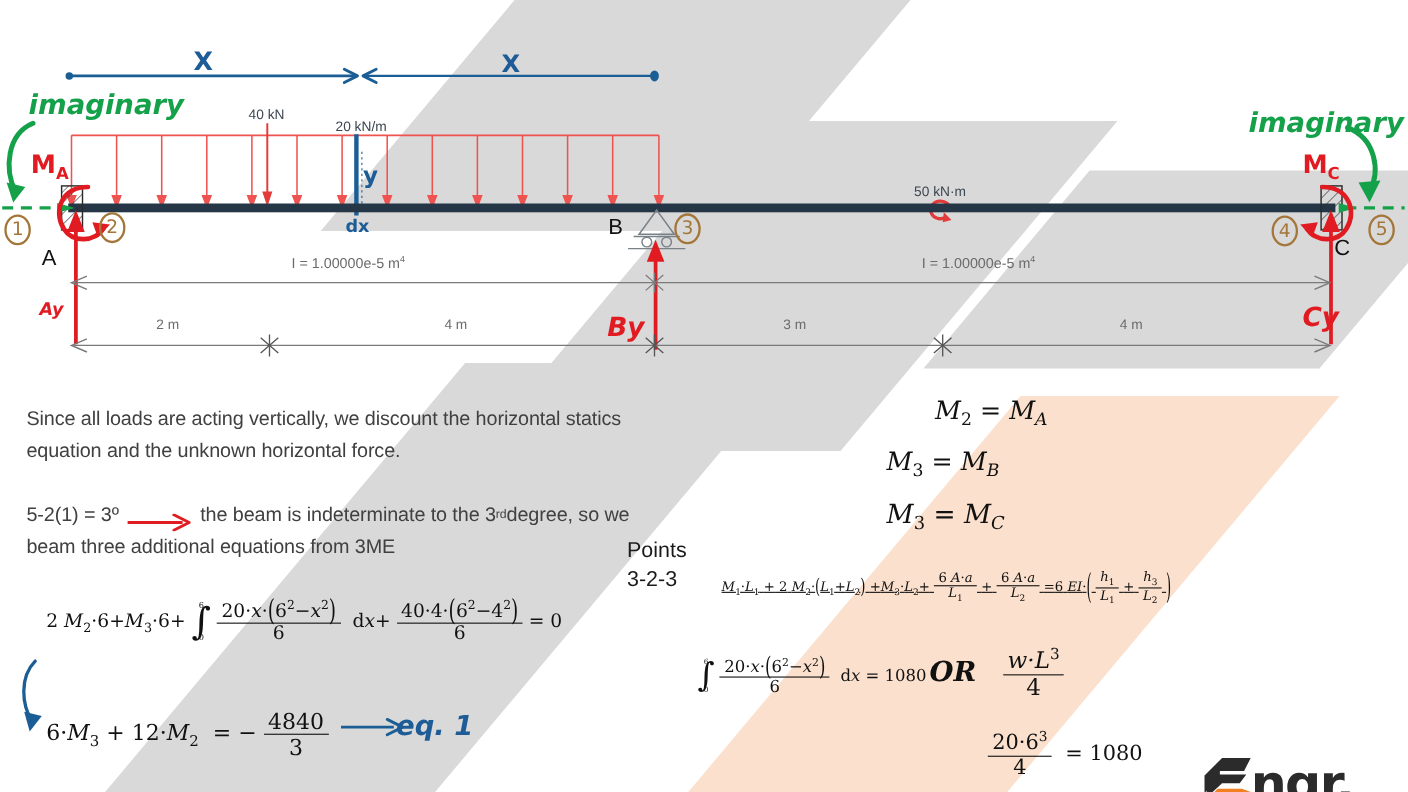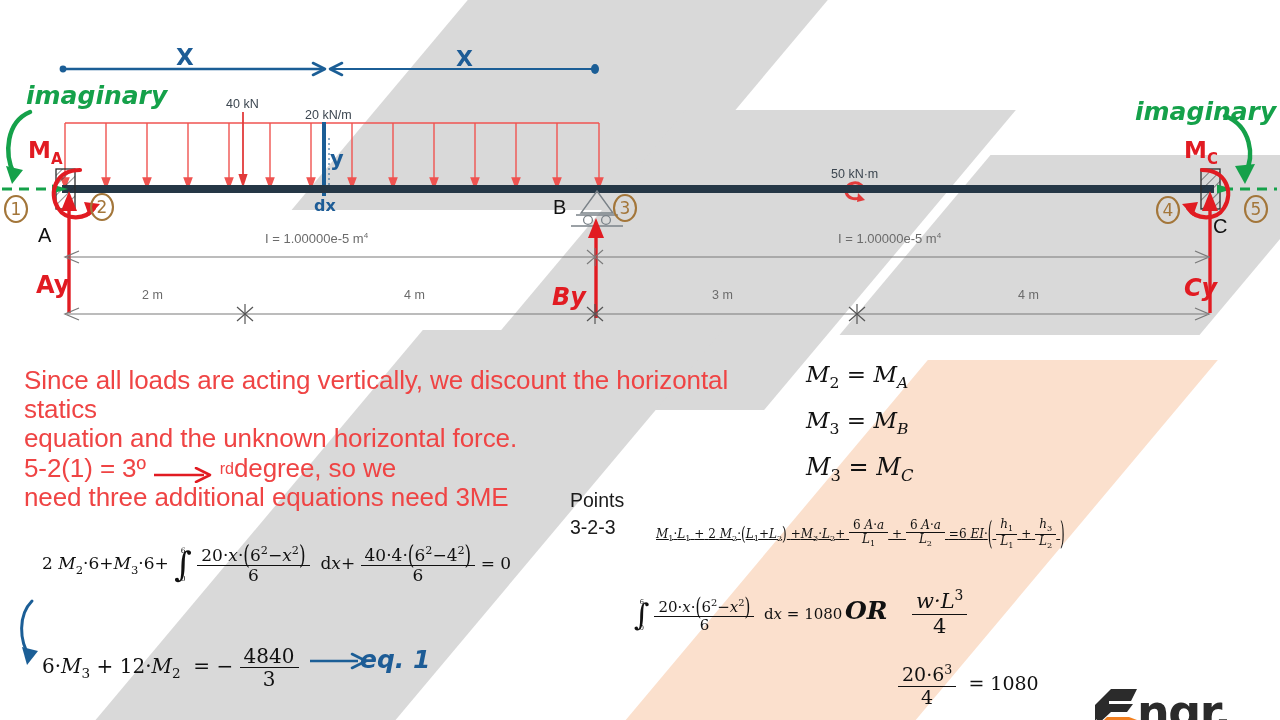--- a/index.html
+++ b/index.html
@@ -12,22 +12,22 @@
   }
   #stage{position:absolute;left:0;top:0;width:1280px;height:720px;overflow:hidden;}
   .abs{position:absolute;}
   .wm{position:absolute;pointer-events:none;}
   .wm-grey{background:#d9d9d9;}
   .wm-peach{background:#fbe0cd;}
 
   
   .bodytext{
     position:absolute;
-    font-size:26px;
-    color:#ef4444;
+    font-size:18px;
+    color:#404040;
     line-height:29px;
     letter-spacing:-0.1px;
   }
   .sup{font-size:0.62em;vertical-align:super;}
   .pointslbl{
     position:absolute;font-size:19.5px;color:#1a1a1a;line-height:27px;
   }
 
   
   .math{
@@ -241,21 +241,21 @@
       <polygon points="44,44 60,46 49,58" fill="#e11b22"></polygon>
     </svg>
     <div class="hand-red" style="left:8px;top:137px;font-size:23px;padding-left:20px;">
       <span>M</span><span style="font-size:15px;vertical-align:sub;">A</span>
     </div>
 
     <svg class="abs" style="left:55px;top:183px;width:30px;height:135px;" viewBox="0 0 30 135">
       <line x1="14" y1="130" x2="14" y2="14" stroke="#e11b22" stroke-width="3.4"></line>
       <polygon points="6,28 22,28 14,8" fill="#e11b22"></polygon>
     </svg>
-    <div class="hand-red" style="left:36px;top:271px;font-size:24px;">Ay</div>
+    <div class="hand-red" style="left:36px;top:271px;font-size:16px;font-style:italic;">Ay</div>
 
     <svg class="abs" style="left:582px;top:212px;width:30px;height:110px;" viewBox="0 0 30 110">
       <line x1="14" y1="106" x2="14" y2="14" stroke="#e11b22" stroke-width="3.4"></line>
       <polygon points="6,26 22,26 14,6" fill="#e11b22"></polygon>
     </svg>
     <div class="hand-red" style="left:552px;top:283px;font-size:24px;font-style:italic;">By</div>
 
     <svg class="abs" style="left:1172px;top:158px;width:70px;height:70px;" viewBox="0 0 70 70">
       <path d="M30,12 C54,12 62,34 52,50 C44,63 24,62 16,50" fill="none" stroke="#e11b22" stroke-width="4.2" stroke-linecap="round"></path>
       <polygon points="26,44 10,46 21,58" fill="#e11b22"></polygon>
@@ -348,32 +348,33 @@
     <div>equation and the unknown horizontal force.</div>
   </div>
 
   <div class="bodytext" style="left:24px;top:454px;width:760px;">
     <div style="display:flex;align-items:flex-end;">
       <span>5-2(1) = 3º</span>
       <svg style="margin:0 6px;" width="62" height="16" viewBox="0 0 62 16">
         <line x1="2" y1="8" x2="52" y2="8" stroke="#e11b22" stroke-width="2.6"></line>
         <path d="M44,1 L58,8 L44,15" fill="none" stroke="#e11b22" stroke-width="2.6" stroke-linecap="round" stroke-linejoin="round"></path>
       </svg>
+      <span>the beam is indeterminate to the 3</span>
         <span class="sup">rd</span>
         <span> degree, so we</span>
     </div>
-    <div>need three additional equations need 3ME</div>
+    <div>beam three additional equations from 3ME</div>
   </div>
 
   <div class="pointslbl" style="left:570px;top:487px;">
     <div>Points</div>
     <div>3-2-3</div>
   </div>
 
-  <div class="math" style="left:806px;top:361px;font-size:23px;">
+  <div class="math" style="left:850px;top:361px;font-size:23px;">
     <span class="mi">M</span><span class="subn">2</span>
     <span style="font-style:normal;">=</span>
     <span class="mi">M</span><span class="sub">A</span>
   </div>
   <div class="math" style="left:806px;top:407px;font-size:23px;">
     <span class="mi">M</span><span class="subn">3</span>
     <span style="font-style:normal;">=</span>
     <span class="mi">M</span><span class="sub">B</span>
   </div>
   <div class="math" style="left:806px;top:453px;font-size:24px;">

